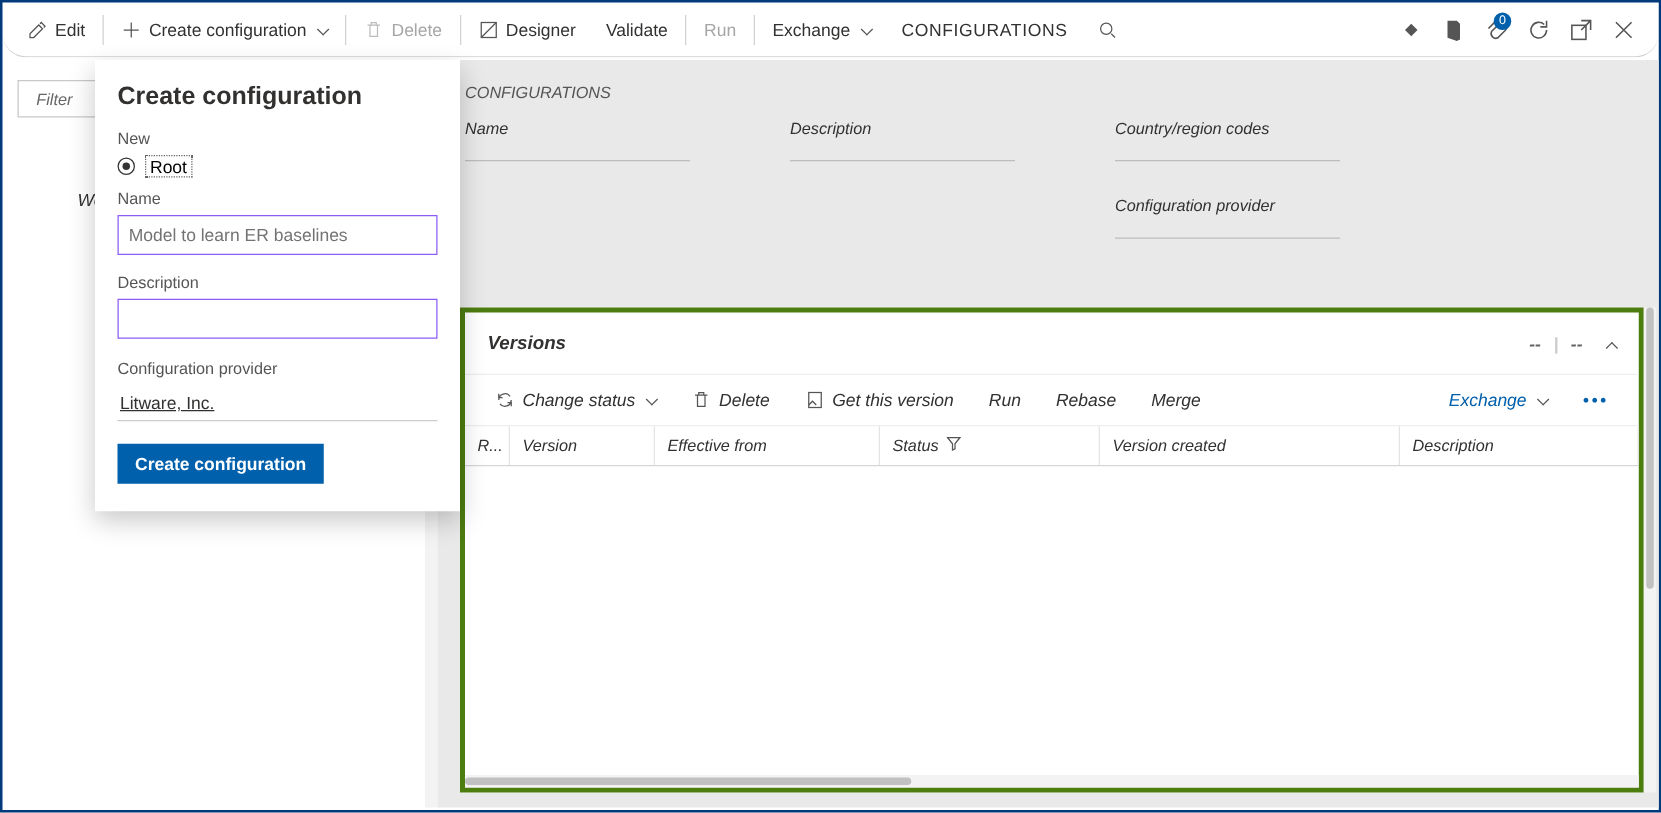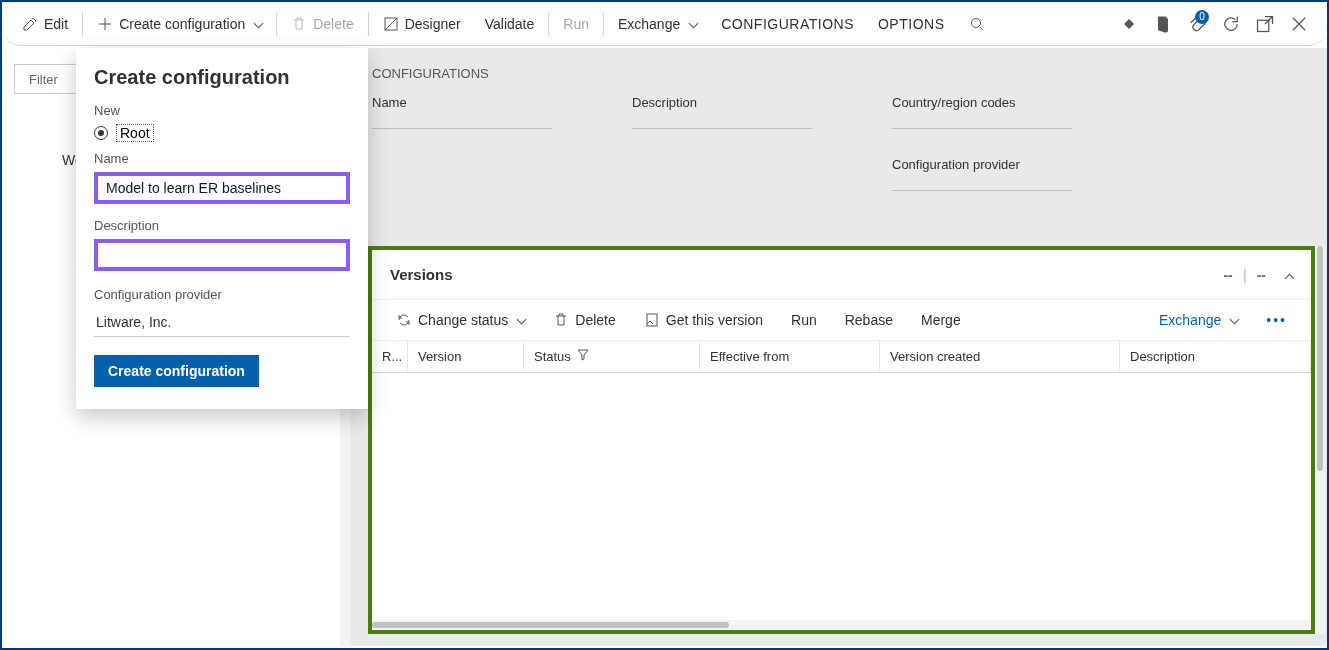--- a/index.html
+++ b/index.html
@@ -51,20 +51,21 @@
       position:absolute; top:-4px; left:8px;
       background:#0060ac; color:#fff; font-size:10px; line-height:14px; min-width:14px; text-align:center;
       border-radius:7px; padding:0 3px;
     }
 
     
     .main {
       position: absolute;
       left: 0; right: 0; top: 46px; bottom: 2px;
       display: flex;
+      font-style: italic;
     }
     .leftcol {
       width: 348px;
       border-right: 10px solid #eaeaea90;
       position: relative;
     }
     .filter {
       position: absolute; top: 16px; left: 12px; right: 12px;
       height: 30px;
       border: 1px solid #c8c8c8;
@@ -175,25 +176,25 @@
     .radioitem { display:flex; align-items:center; gap:8px; font-size:14px; margin-bottom:9px;}
     .radioitem .r {
       width:14px; height:14px; border:1px solid #333; border-radius:50%;
       display:flex; align-items:center; justify-content:center;
     }
     .radioitem .r::after {
       content:""; width:6px; height:6px; border-radius:50%; background:#333;
     }
     .radioitem .txt { border:1px dotted #666; padding:0 3px;}
     .tinput {
-      width:100%; height:32px; border:4px solid #8b5cf6;
-      padding: 0 8px; font-size:14px; color:#0f172a;
+      width:100%; height:32px; border:1px solid #8b5cf6;
+      padding: 0 8px; font-size:14px; color:#737373;
     }
     .provider-val {
-      border-bottom:1px solid #ccc; font-size:14px; padding:6px 2px; color:#323130;
+      border-bottom:1px solid #ccc; font-size:14px; padding:6px 2px; color:#323130;text-decoration:underline;
     }
     .primary-btn {
       margin-top: 18px;
       background:#0060ac; color:#fff; border:none;
       font-size:14px; padding: 8px 14px; cursor:pointer; font-weight:600;
     }
     .chev::after { content:""; display:inline-block; border: solid #555; border-width:0 1px 1px 0; padding:3px; transform:rotate(45deg); margin-left:4px; position:relative; top:-2px;}
     .chev-up::after { transform: rotate(-135deg); top:2px;}
     svg { stroke:#555; fill:none; }
     .filter-funnel svg { width:12px; height:12px;}
@@ -247,23 +248,20 @@
   <div class="cmd disabled">
     <span>Run</span>
   </div>
   <div class="vsep"></div>
   <div class="cmd">
     <span>Exchange</span>
     <span class="chev"></span>
   </div>
   <div class="cmd uppercase">
     <span>CONFIGURATIONS</span>
-  </div>
-  <div class="cmd uppercase">
-    <span>OPTIONS</span>
   </div>
   <div class="cmd">
     <span class="ic">
       <svg viewBox="0 0 16 16">
           <circle cx="7" cy="7" r="4.5"></circle>
           <path d="M11 11l3 3"></path>
         </svg>
     </span>
   </div>
   <div class="spacer"></div>
@@ -400,31 +398,31 @@
           <span style="letter-spacing:2px;color:#0060ac;">•••</span>
         </div>
       </div>
       <div class="vers-grid-head">
         <div class="col c-r">
             <span>R...</span>
           </div>
         <div class="col c-ver">
             <span>Version</span>
           </div>
+        <div class="col c-eff">
+            <span>Effective from</span>
+          </div>
         <div class="col c-st">
           <span>Status</span>
           <span class="filter-funnel">
             <svg viewBox="0 0 12 12">
                 <path d="M1 1h10L7 6v4l-2 1V6L1 1z"></path>
               </svg>
           </span>
         </div>
-        <div class="col c-eff">
-            <span>Effective from</span>
-          </div>
         <div class="col c-vcr">
             <span>Version created</span>
           </div>
         <div class="col c-desc">
             <span>Description</span>
           </div>
       </div>
       <div class="versions-body"></div>
       <div class="hscroll">
         <div class="thumb"></div>

